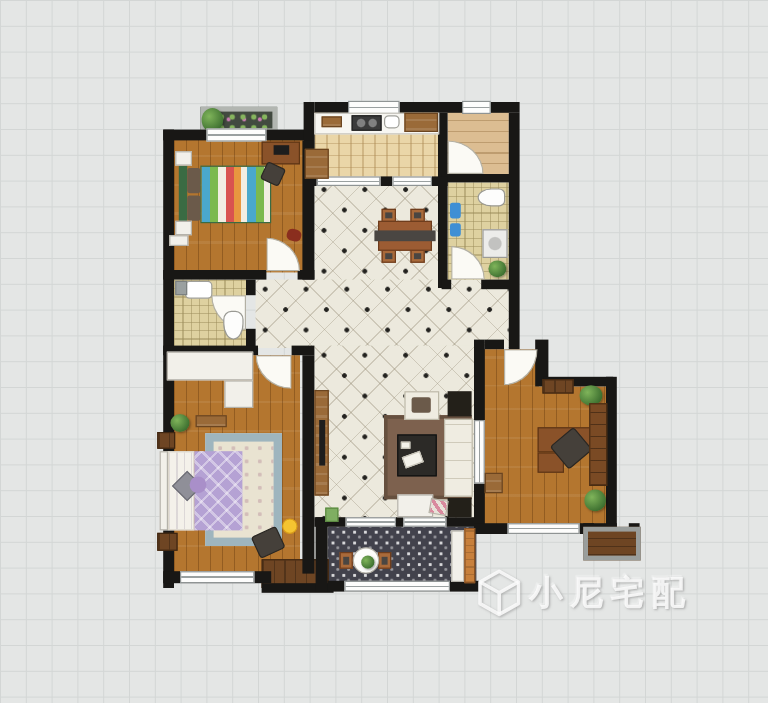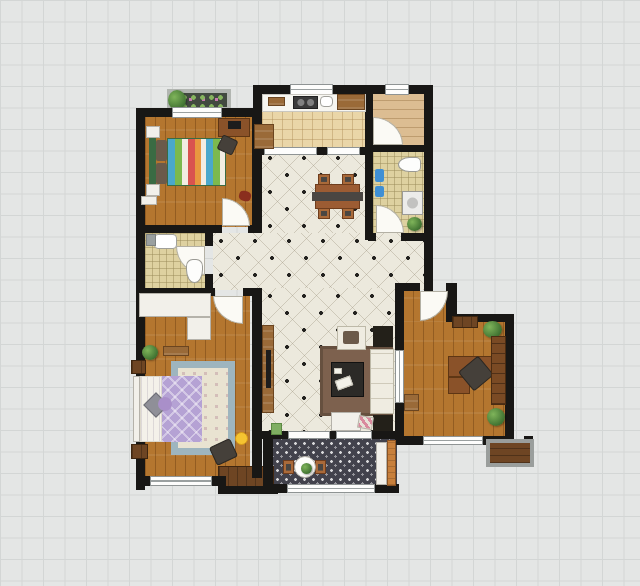--- a/index.html
+++ b/index.html
@@ -247,13 +247,22 @@
     <div class="el cushion" style="left: 156px; top: 140px; width: 11px; height: 21px;"></div>
     <div class="el cushion" style="left: 156px; top: 163px; width: 11px; height: 21px;"></div>
     <div class="el quilt-stripes" style="left: 167px; top: 138px; width: 59px; height: 48px;"></div>
     <div class="el white-box" style="left: 146px; top: 126px; width: 14px; height: 12px;"></div>
     <div class="el white-box" style="left: 146px; top: 184px; width: 14px; height: 12px;"></div>
     <div class="el desk-wood" style="left: 218px; top: 118px; width: 32px; height: 19px;"></div>
     <div class="el tv" style="left: 228px; top: 121px; width: 13px; height: 8px;"></div>
     <div class="el chair-dark" style="left: 219px; top: 137px; width: 17px; height: 16px; transform: rotate(25deg);"></div>
     <div class="el beanbag" style="left: 239px; top: 191px; width: 12px; height: 10px; transform: rotate(15deg);"></div>
     <div class="el white-box" style="left: 141px; top: 196px; width: 16px; height: 9px;"></div>
+    <div class="watermark">
+    <svg width="44" height="44" viewBox="0 0 44 44">
+      <g fill="none" stroke="rgba(253,253,253,0.85)" stroke-width="3" stroke-linejoin="round">
+        <path d="M22 4 L38 13 L38 31 L22 40 L6 31 L6 13 Z"></path>
+        <path d="M6 13 L22 22 L38 13 M22 22 L22 40"></path>
+      </g>
+    </svg>
+    <span>小尼宅配</span>
+  </div>
 </div>
 
 </body></html>

